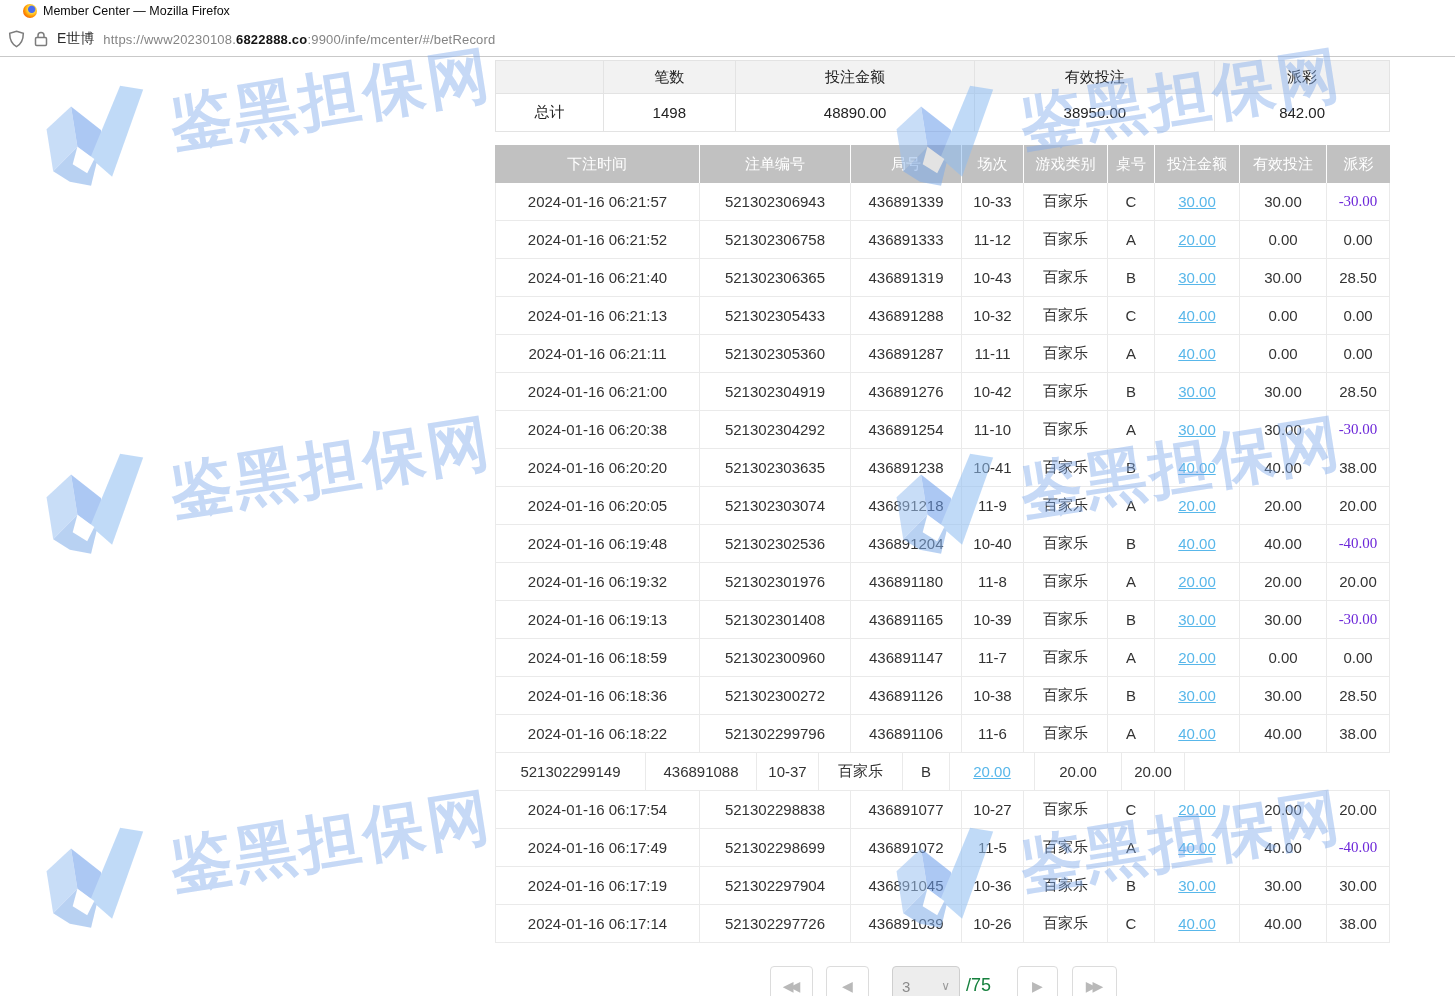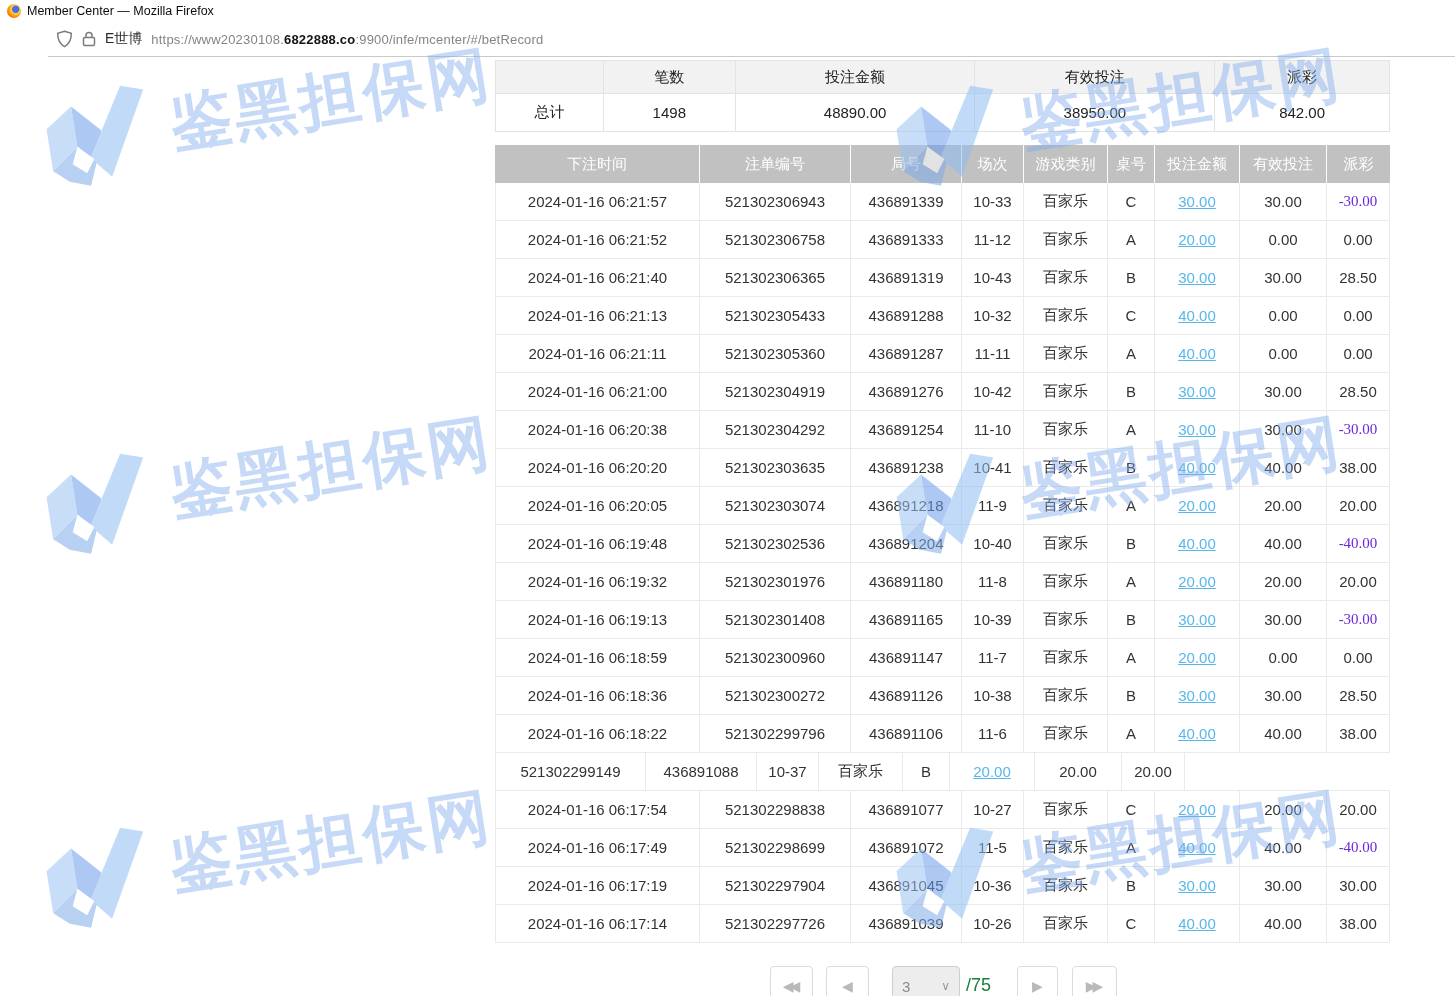--- a/index.html
+++ b/index.html
@@ -1,27 +1,27 @@
 <!DOCTYPE html>
 <html><head>
 <meta charset="utf-8">
 <style>
   * { box-sizing: border-box; margin: 0; padding: 0; }
   html, body { width: 1455px; height: 996px; overflow: hidden; background: #fff;
     font-family: "Liberation Sans", sans-serif; }
 
   
   .titlebar { height: 22px; display: flex; align-items: center; gap: 6px;
-    padding-left: 7px; background: #fff; }
+    padding-left: 23px; background: #fff; }
   .ff-icon { width: 14px; height: 14px; border-radius: 50%;
     background: radial-gradient(circle at 62% 38%, #4a6cf0 0 26%, #ffd43b 34%, #ff9500 58%, #f1590c 82%, #d9480f 100%); }
   .title-text { font-size: 12.5px; color: #0c0c0c; }
 
   .urlbar { height: 35px; background: #fff; border-bottom: 1px solid #c9c9c9;
-    display: flex; align-items: center; gap: 9px; padding-left: 8px; margin-left: 48px; }
+    display: flex; align-items: center; gap: 9px; padding-left: 8px; }
   .urlbar svg { display: block; }
   .site-name { font-size: 14px; color: #2b2b2b; }
   .url-text { font-size: 13px; color: #848484; letter-spacing: .2px; }
   .url-text .url-domain { color: #141414; font-weight: 700; }
 
   
   .page { position: relative; width: 1455px; height: 939px; background: #fff; }
 
   
   .sum-table { position: absolute; left: 495px; top: 3px; width: 895px;

